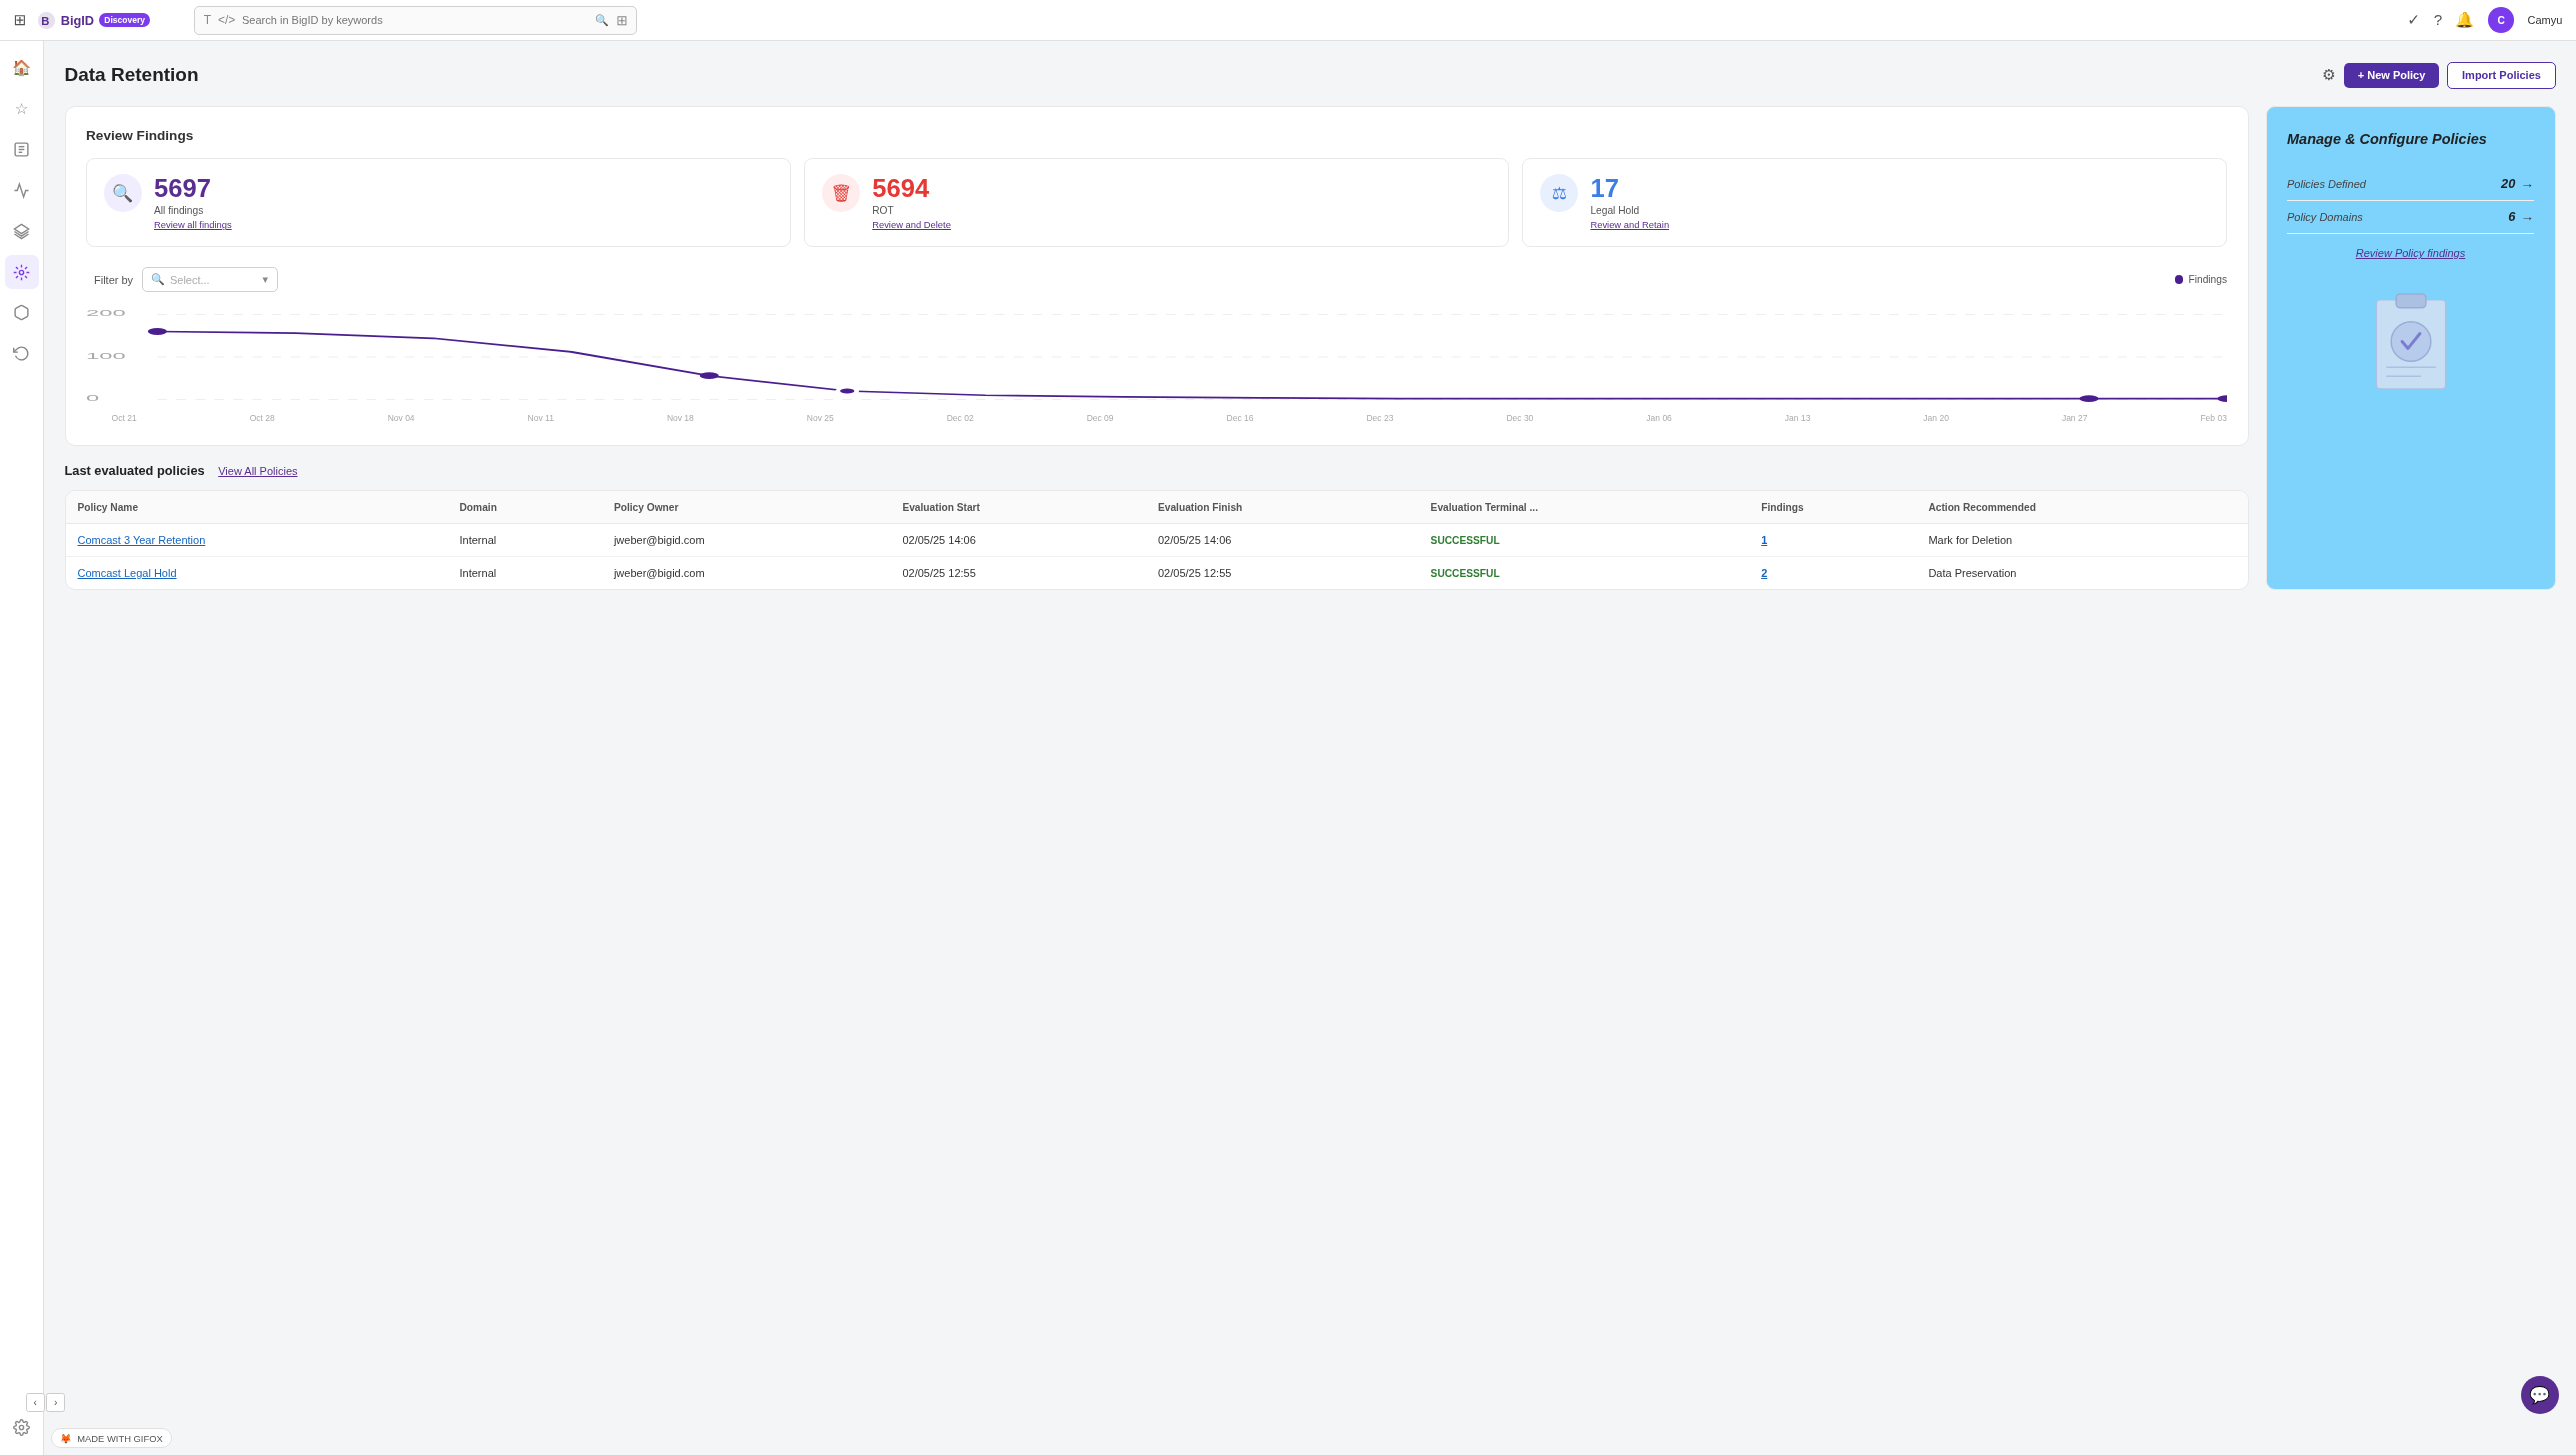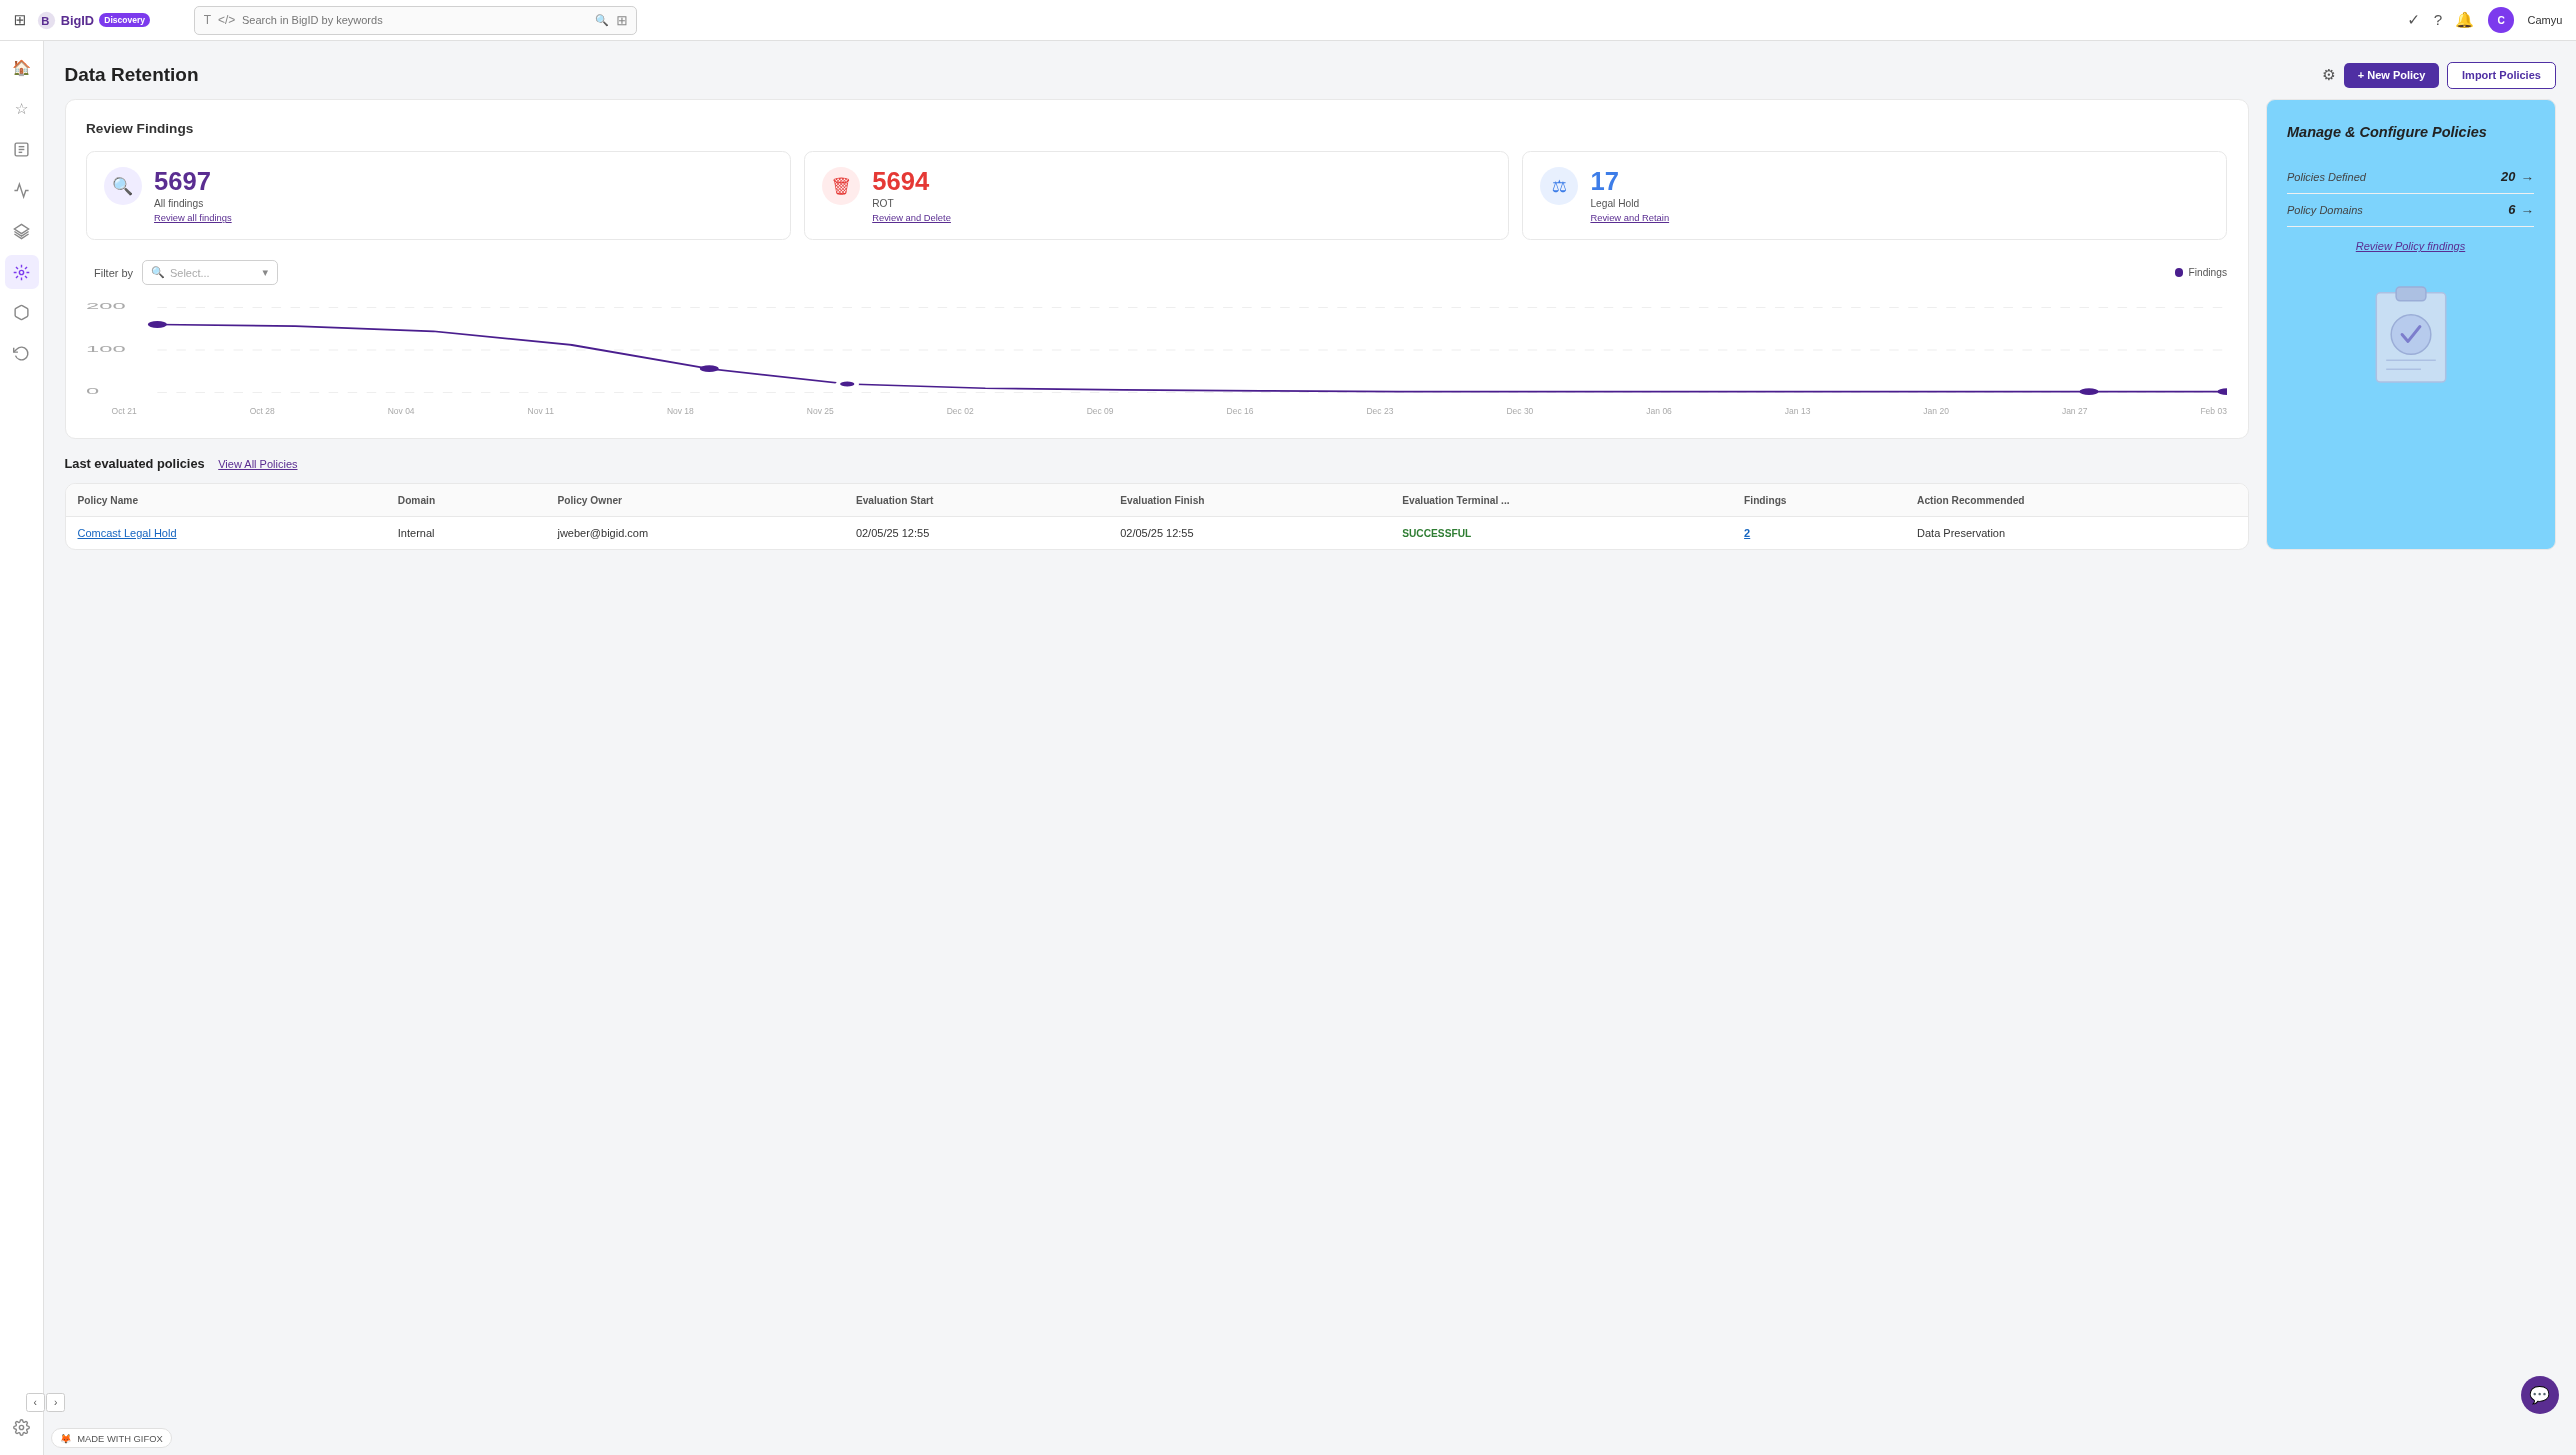--- a/index.html
+++ b/index.html
@@ -37,21 +37,21 @@
     }
     .sidebar-item.active { background: #f0edff; color: #7c3aed; }
     .sidebar-bottom { margin-top: auto; }
 
     
     .main-content {
       margin-top: 41px; margin-left: 44px; padding: 20.5px; min-height: calc(100vh - 41px);
     }
 
     
-    .page-header { display: flex; align-items: center; justify-content: space-between; margin-bottom: 10px; }
+    .page-header { display: flex; align-items: center; justify-content: space-between; margin-bottom: 17px; }
     .page-title { font-size: 19px; font-weight: 700; color: #222; }
     .page-actions { display: flex; align-items: center; gap: 8.5px; }
     .btn-settings { background: none; border: none; color: #555; font-size: 15.3px; cursor: pointer; }
     .btn-new-policy {
       background: #4f2fa3; color: #fff; border: none; border-radius: 5.1px;
       padding: 6.8px 13.6px; font-size: 11px; font-weight: 600; cursor: pointer; display: flex; align-items: center; gap: 5.1px;
     }
     .btn-import-policy {
       background: #fff; color: #4f2fa3; border: 1.7px solid #4f2fa3; border-radius: 5.1px;
       padding: 6.8px 13.6px; font-size: 11px; font-weight: 600; cursor: pointer;
@@ -352,20 +352,30 @@
                 <th>Policy Owner</th>
                 <th>Evaluation Start</th>
                 <th>Evaluation Finish</th>
                 <th>Evaluation Terminal ...</th>
                 <th>Findings</th>
                 <th>Action Recommended</th>
               </tr>
             </thead>
             <tbody>
               <tr>
+                <td><a class="link-text">Comcast 3 Year Retention</a></td>
+                <td>Internal</td>
+                <td>jweber@bigid.com</td>
+                <td>02/05/25 14:06</td>
+                <td>02/05/25 14:06</td>
+                <td><span class="status-badge">SUCCESSFUL</span></td>
+                <td><span class="findings-num">1</span></td>
+                <td>Mark for Deletion</td>
+              </tr>
+              <tr>
                 <td><a class="link-text">Comcast Legal Hold</a></td>
                 <td>Internal</td>
                 <td>jweber@bigid.com</td>
                 <td>02/05/25 12:55</td>
                 <td>02/05/25 12:55</td>
                 <td><span class="status-badge">SUCCESSFUL</span></td>
                 <td><span class="findings-num">2</span></td>
                 <td>Data Preservation</td>
               </tr>
             </tbody>

